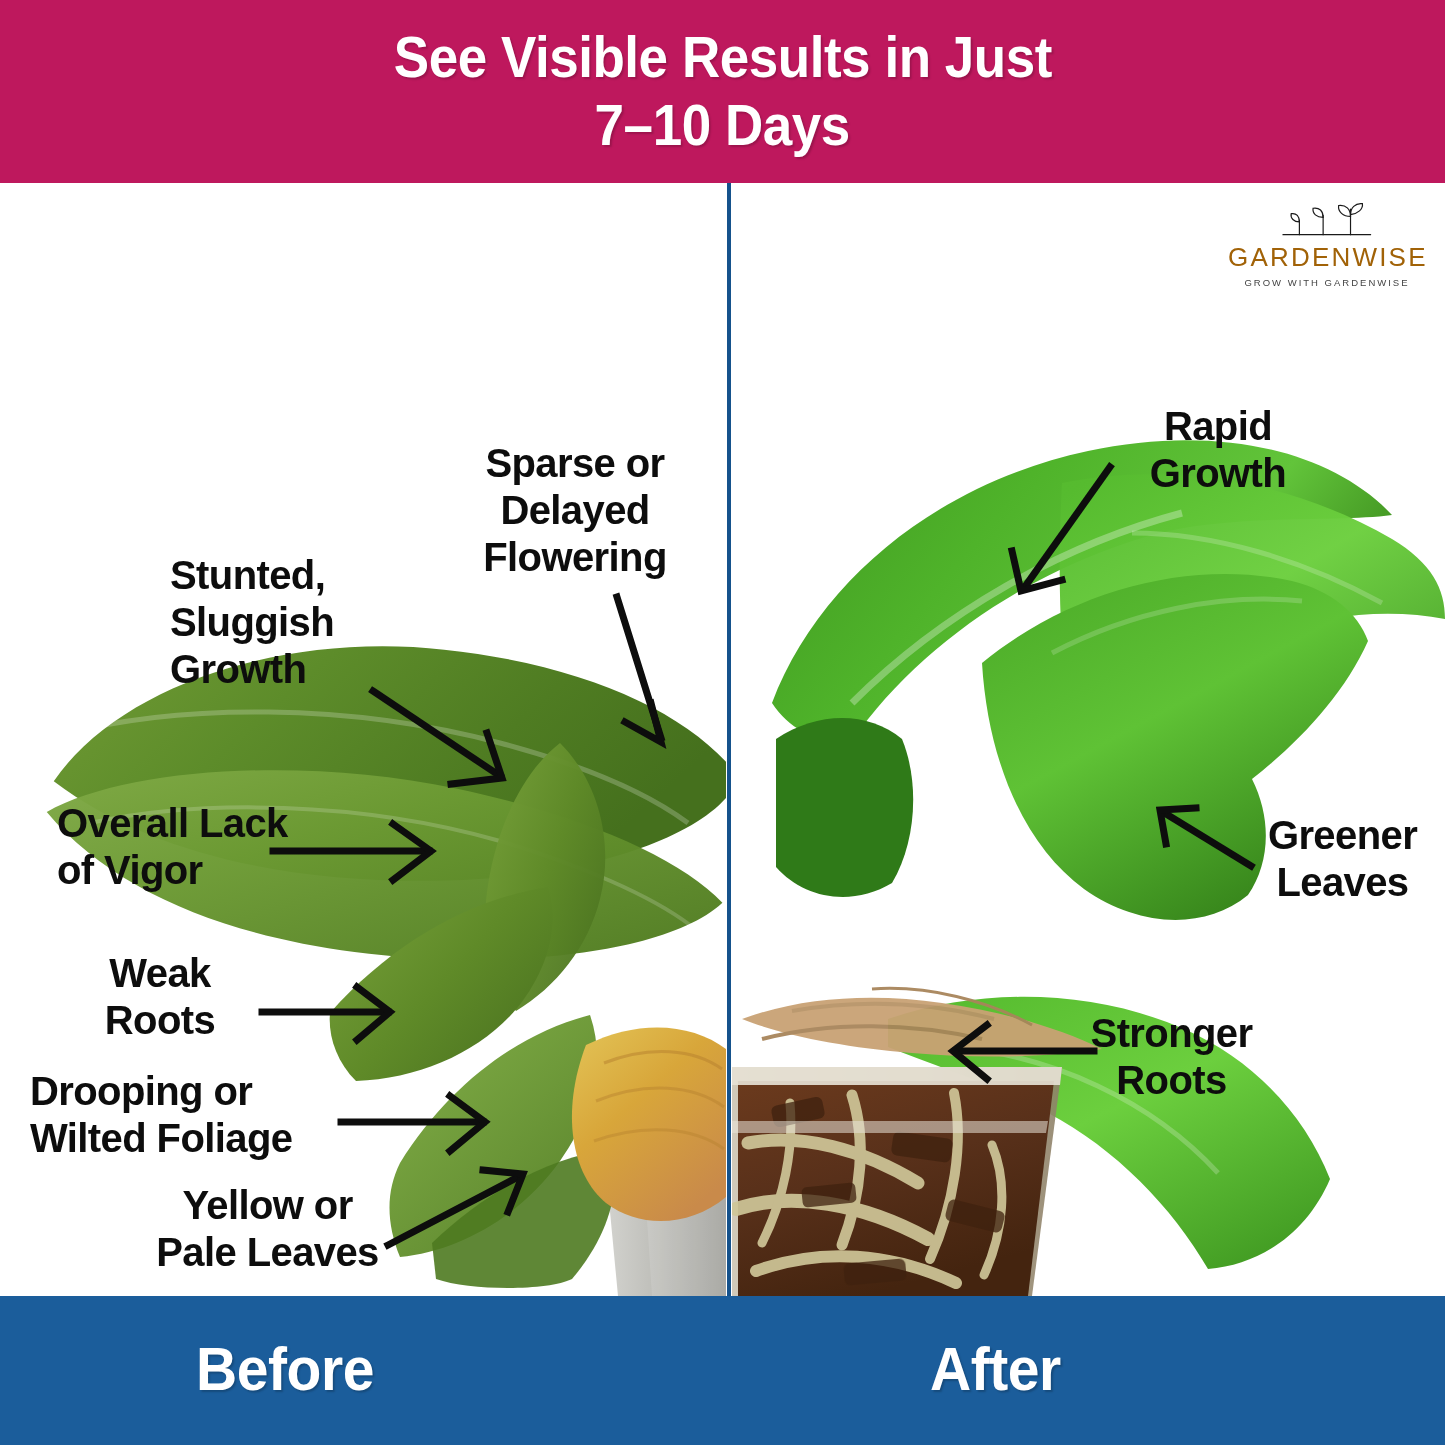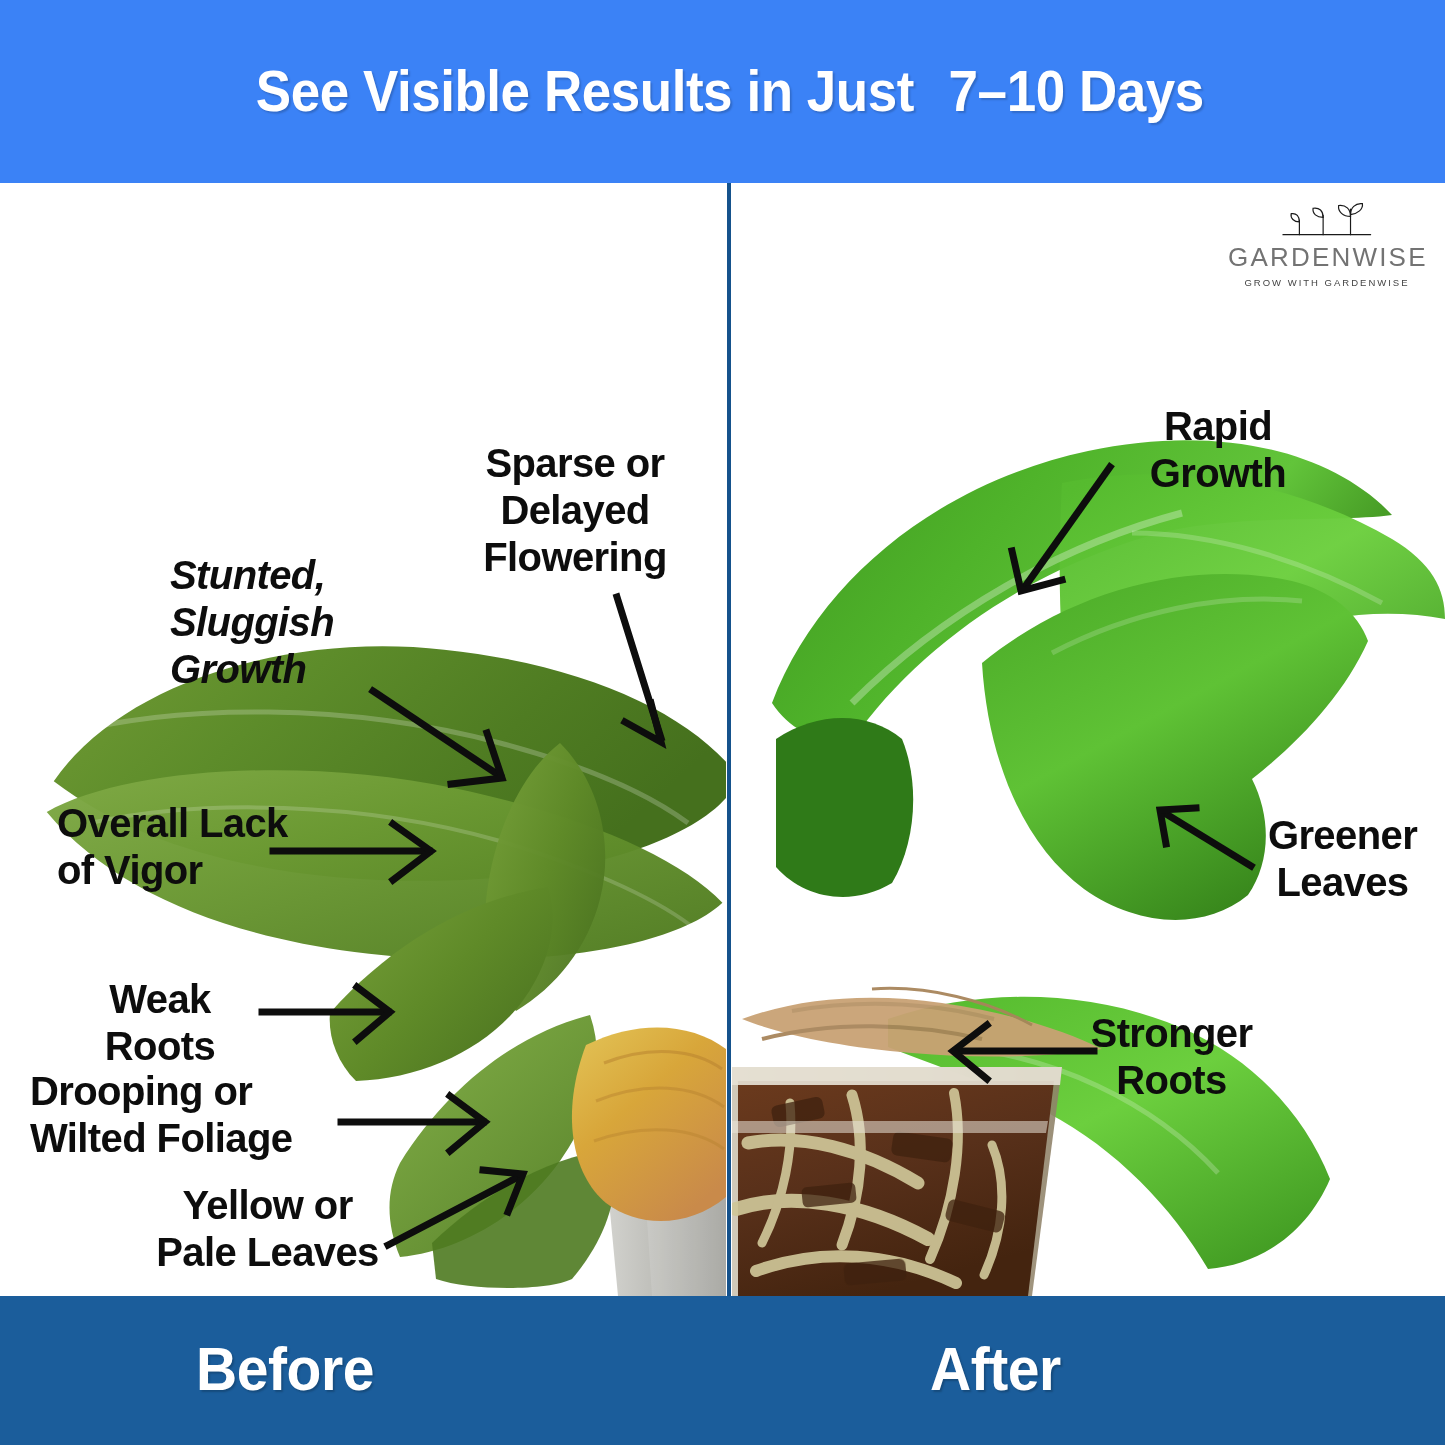--- a/index.html
+++ b/index.html
@@ -17,22 +17,23 @@
     overflow: hidden;
     background: #ffffff;
   }
 
   
   .header-band {
     position: absolute;
     left: 0; top: 0;
     width: 1445px;
     height: 183px;
-    background: #3b82f6;
+    background: #be185d;
     display: flex;
+    flex-direction: column;
     align-items: center;
     justify-content: center;
   }
   .header-line {
     color: #ffffff;
     font-family: "Liberation Sans", sans-serif;
     font-weight: bold;
     font-size: 57px;
     line-height: 1.18;
     letter-spacing: -0.5px;
@@ -99,21 +100,21 @@
     top: 200px;
     width: 198px;
     text-align: center;
   }
   .logo-mark { height: 42px; display:block; margin: 0 auto 2px auto; }
   .logo-word {
     font-family: "Liberation Sans", sans-serif;
     font-weight: 400;
     font-size: 26px;
     letter-spacing: 2.2px;
-    color: #737373;
+    color: #a16207;
     line-height: 1;
   }
   .logo-tag {
     font-family: "Liberation Sans", sans-serif;
     font-weight: 400;
     font-size: 9.5px;
     letter-spacing: 2.0px;
     color: #444444;
     margin-top: 8px;
     line-height: 1;
@@ -128,23 +129,23 @@
     font-size: 40px;
     line-height: 1.17;
     letter-spacing: -0.6px;
     white-space: pre-line;
   }
   .anno.ta-left   { text-align: left; }
   .anno.ta-center { text-align: center; }
 
   
   .a-sparse   { left: 452px; top: 440px; width: 246px; }
-  .a-stunted  { left: 170px; top: 552px; width: 210px; font-style: italic; }
+  .a-stunted  { left: 170px; top: 552px; width: 210px; }
   .a-vigor    { left: 36px;  top: 800px; width: 260px; margin-left: 21px; }
-  .a-weak     { left: 60px;  top: 976px; width: 200px; }
+  .a-weak     { left: 60px;  top: 950px; width: 200px; }
   .a-droop    { left: 30px;  top: 1068px; width: 320px; }
   .a-yellow   { left: 140px; top: 1182px; width: 255px; }
 
   
   .a-rapid    { left: 1118px; top: 403px;  width: 200px; }
   .a-greener  { left: 1250px; top: 812px;  width: 185px; }
   .a-stronger { left: 1074px; top: 1010px; width: 195px; }
 
   
   .overlay {

